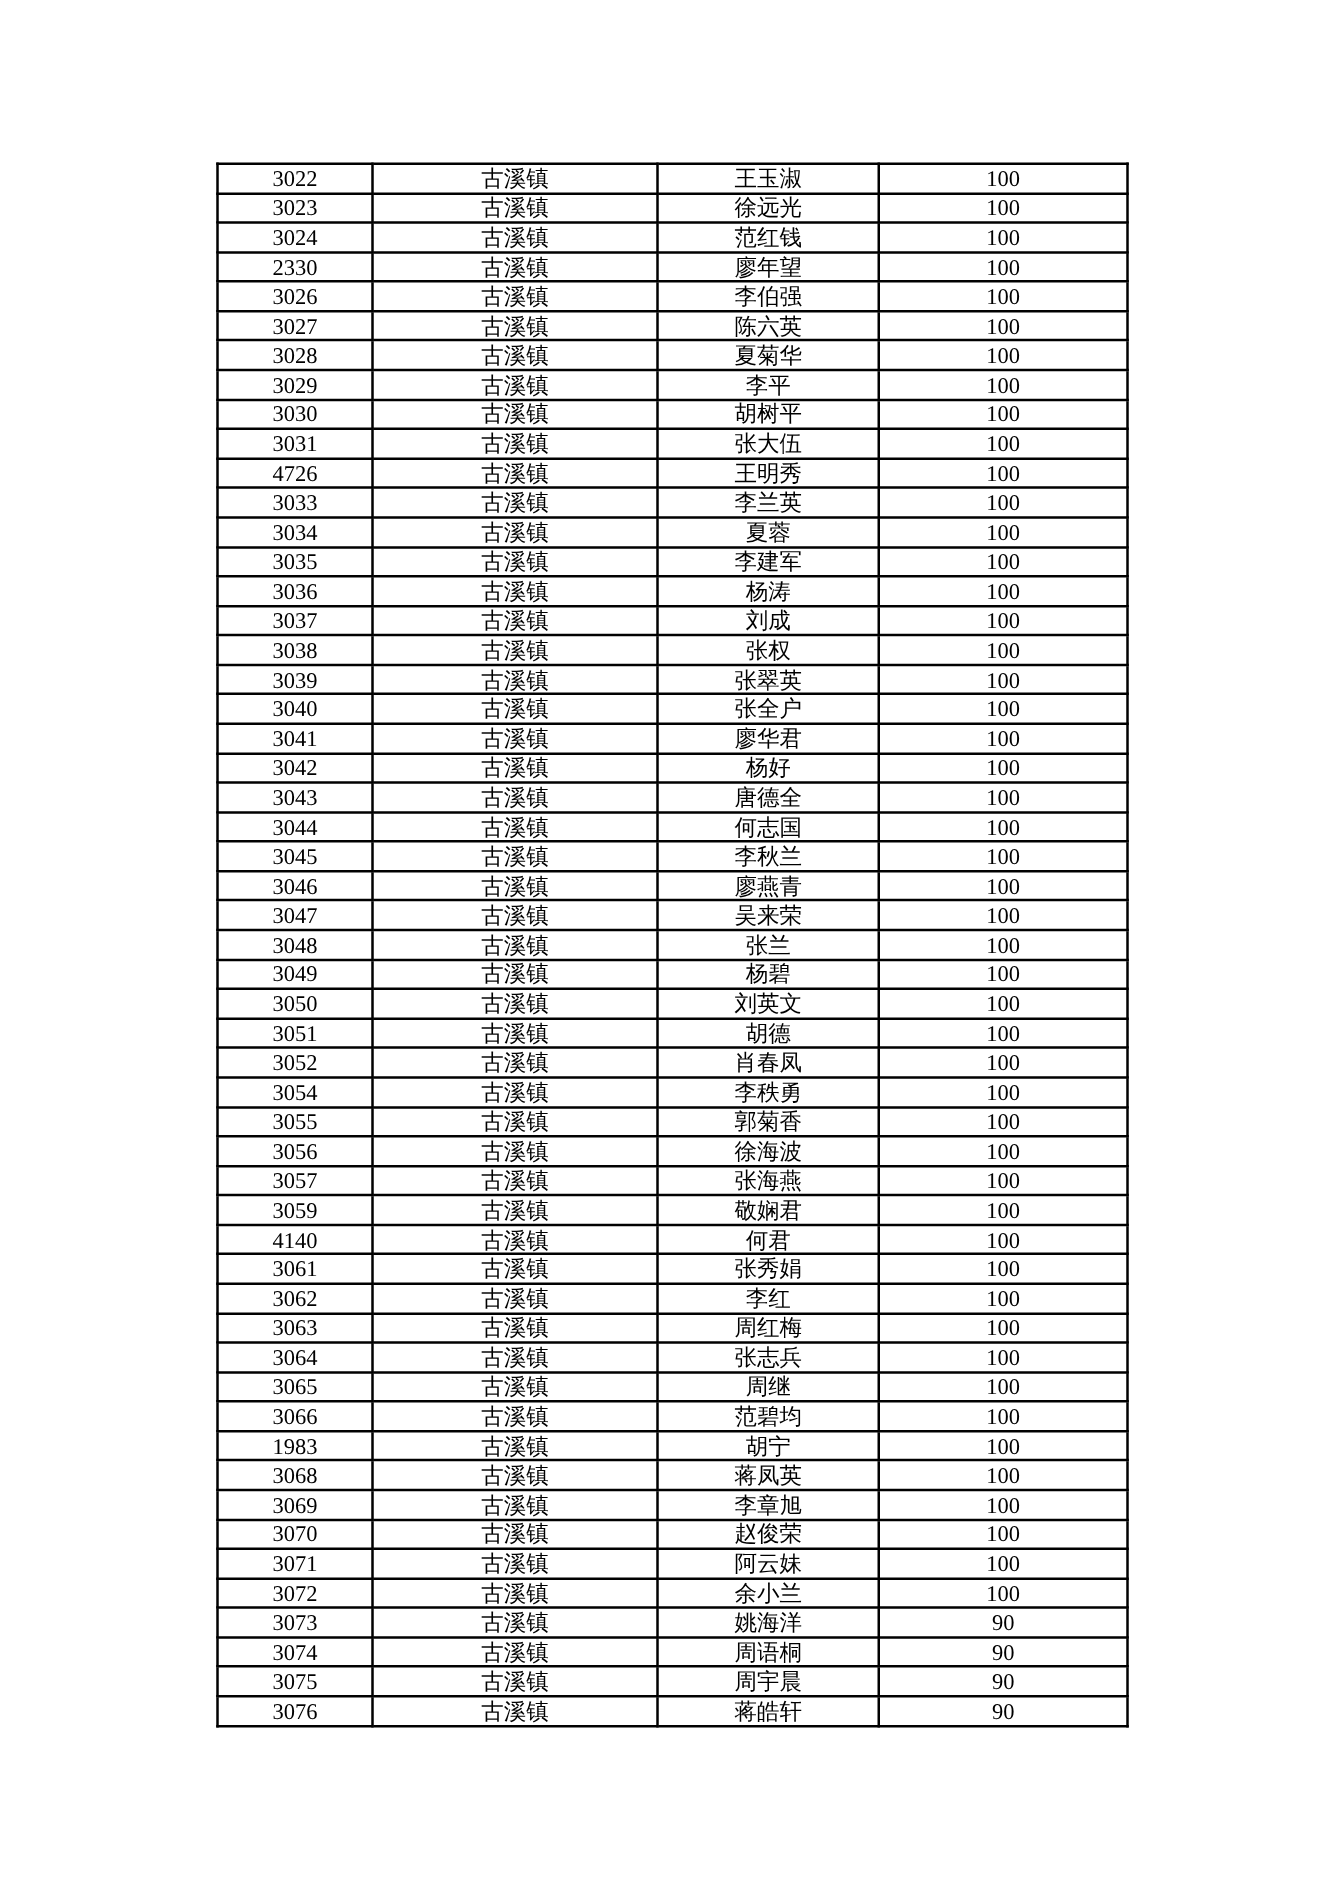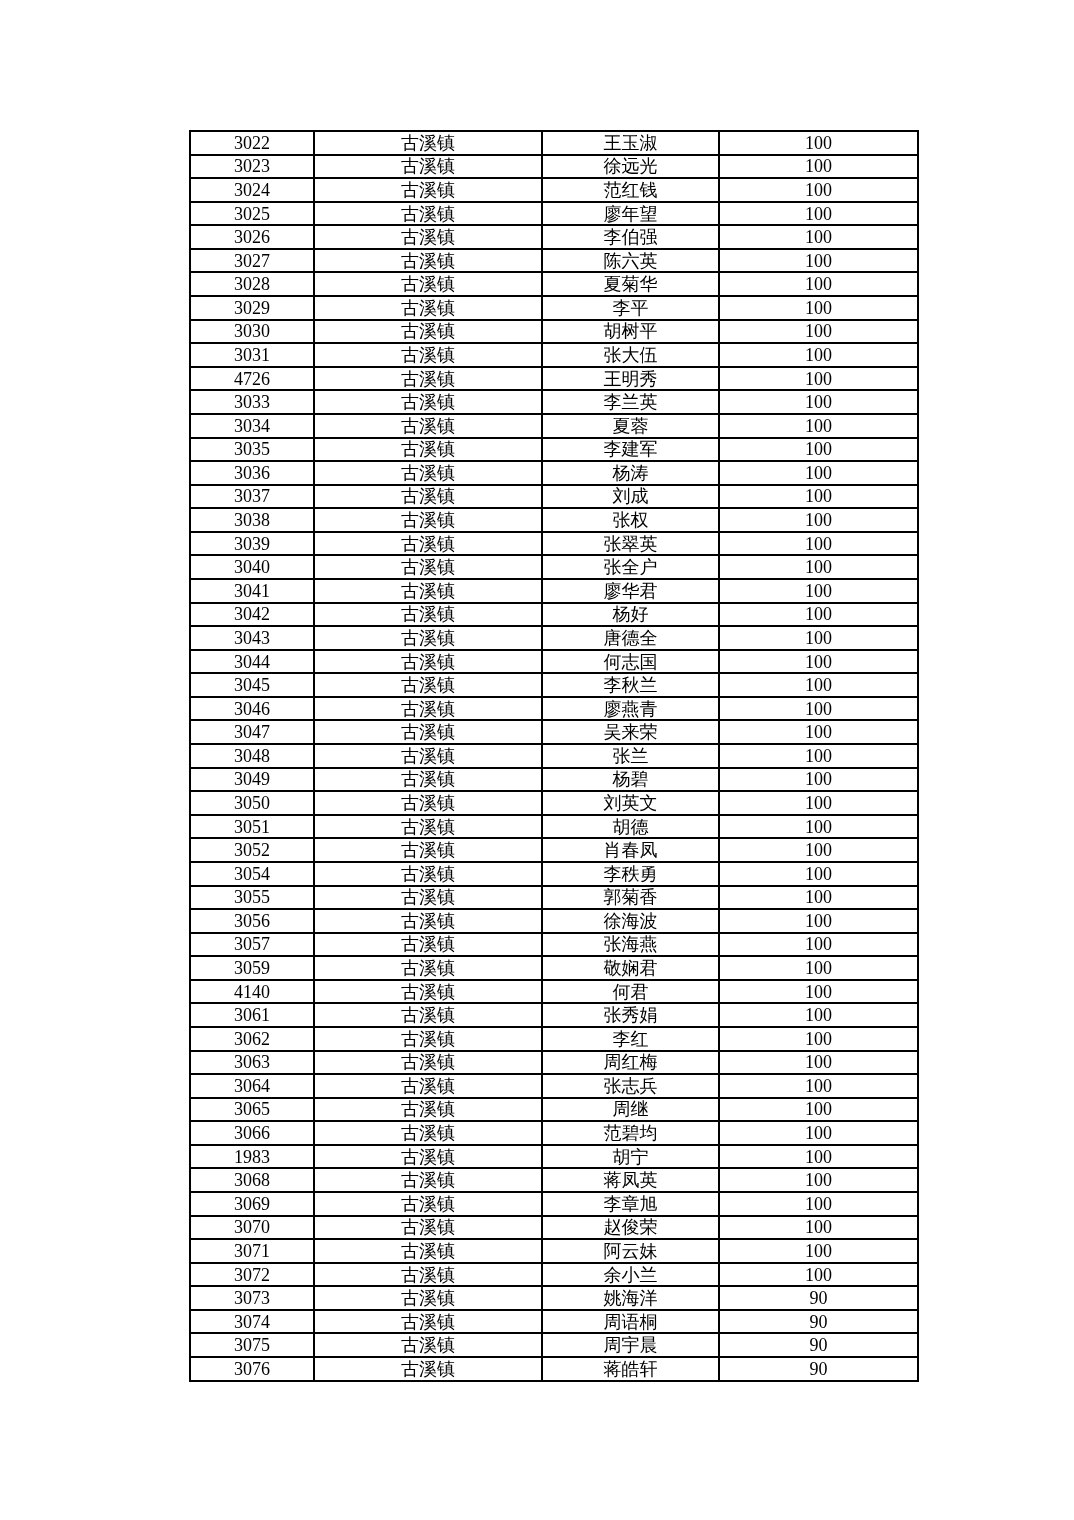--- a/index.html
+++ b/index.html
@@ -12,21 +12,20 @@
     background: #ffffff;
     position: relative;
     font-family: "Liberation Serif", "DejaVu Serif", serif;
     color: #000000;
     overflow: hidden;
   }
   .page {
     position: absolute;
     inset: 0;
     background: #ffffff;
-    margin-left: 16px;
   }
   table.score-table {
     position: absolute;
     left: 173px;
     top: 130px;
     width: 728px;
     height: 1252px;
     border-collapse: collapse;
     table-layout: fixed;
   }
@@ -73,21 +72,21 @@
   </tr>
 
   <tr>
     <td>3024</td>
     <td>古溪镇</td>
     <td>范红钱</td>
     <td>100</td>
   </tr>
 
   <tr>
-    <td>3025</td>
+    <td>2330</td>
     <td>古溪镇</td>
     <td>廖年望</td>
     <td>100</td>
   </tr>
 
   <tr>
     <td>3026</td>
     <td>古溪镇</td>
     <td>李伯强</td>
     <td>100</td>

